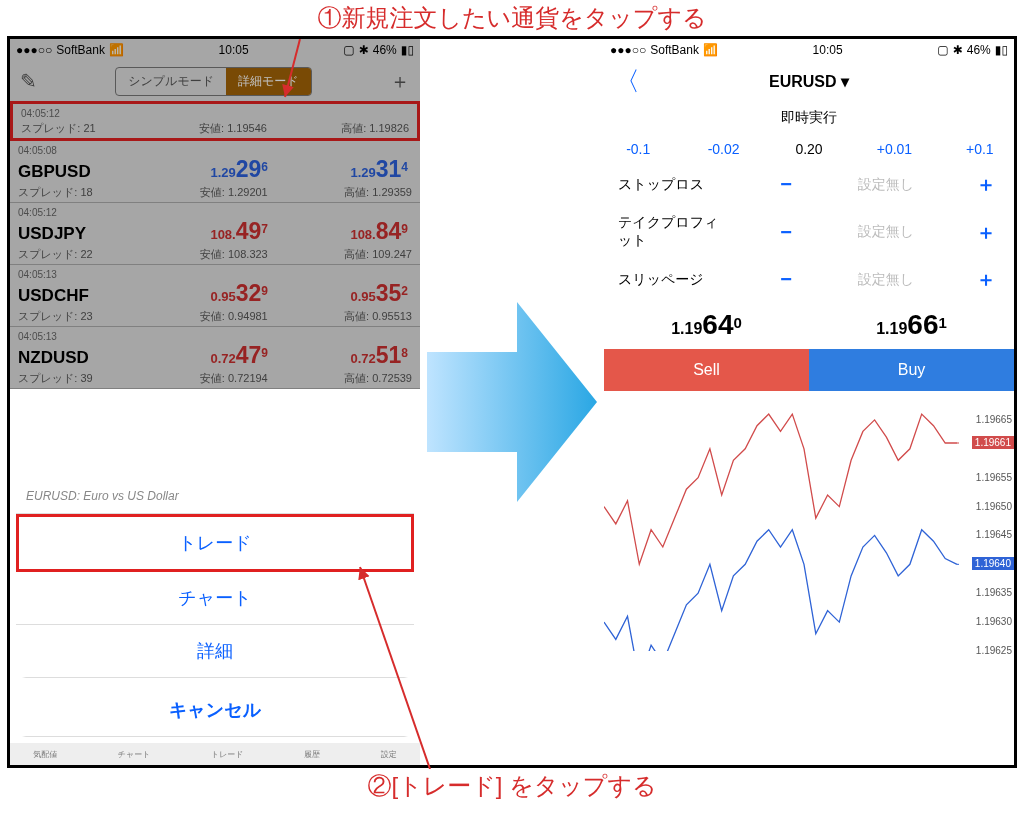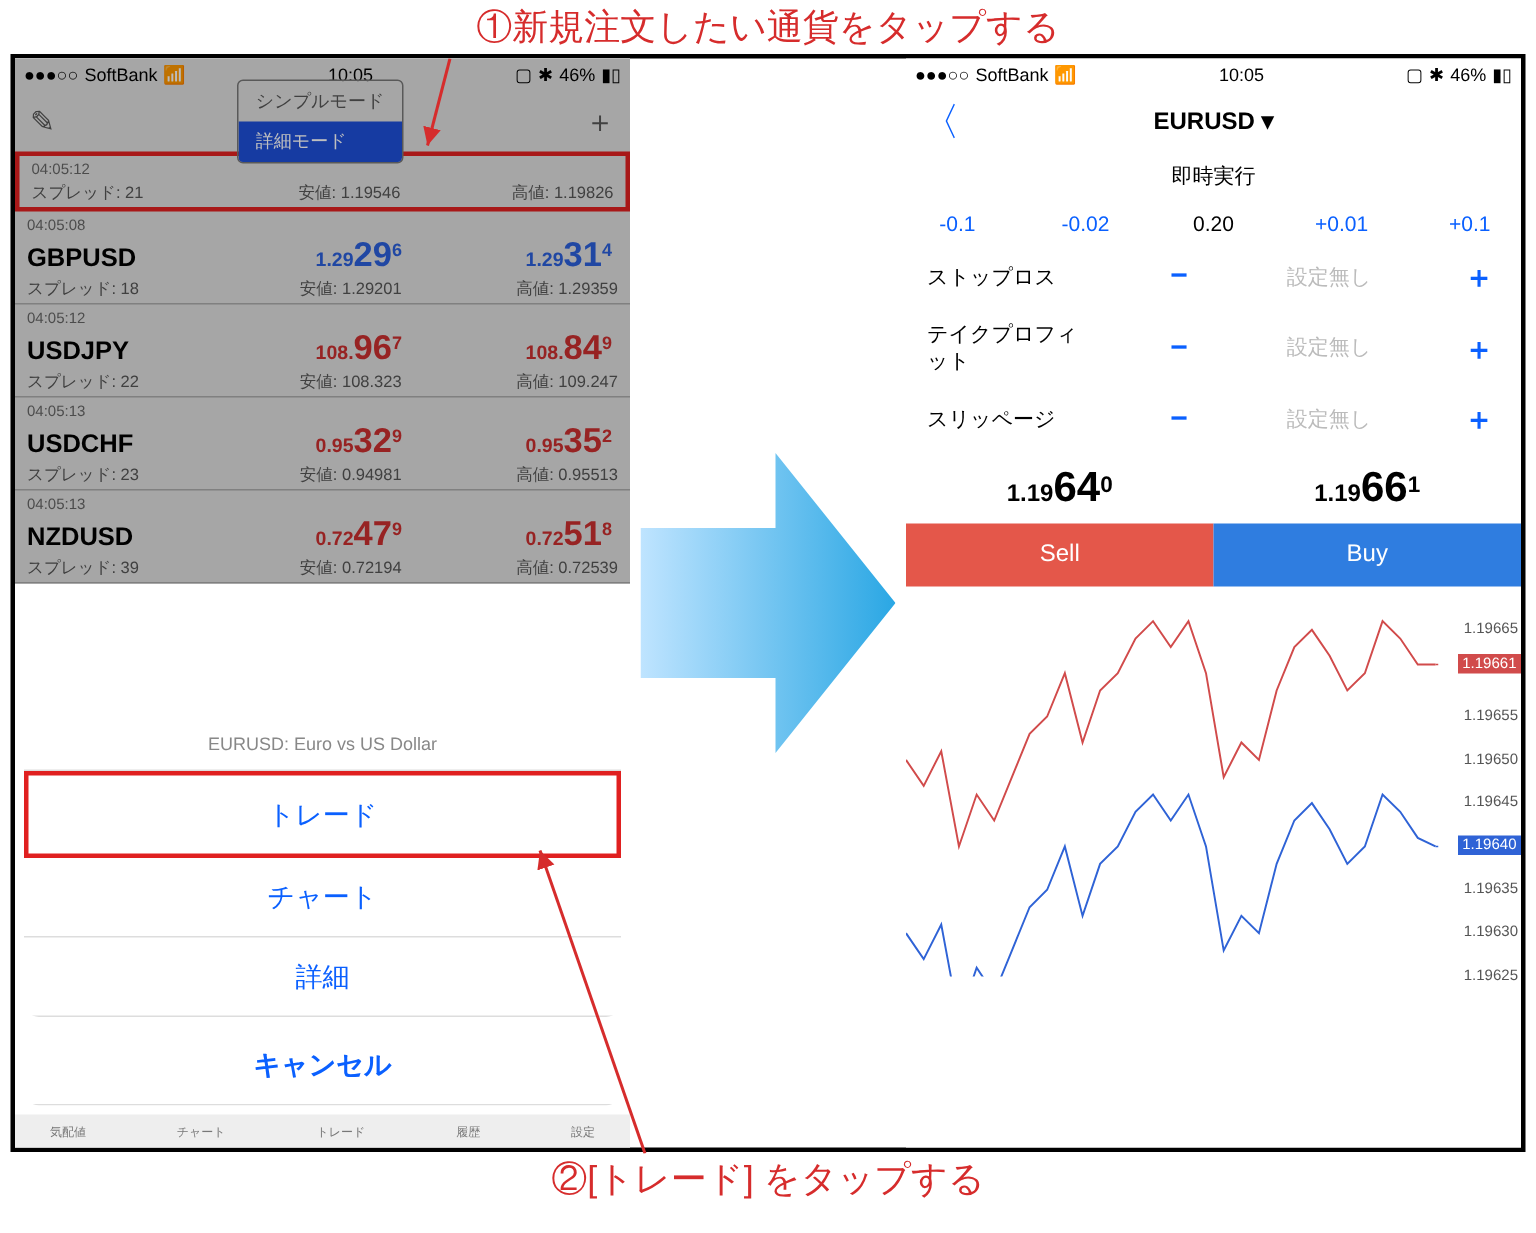--- a/index.html
+++ b/index.html
@@ -7,42 +7,42 @@
   .annotation-top, .annotation-bottom { text-align: center; color: #d62c2c; font-size: 24px; font-weight: 500; padding: 2px 0; }
   .frame { border: 3px solid #000; width: 1010px; height: 732px; margin: 0 auto; display: flex; position: relative; }
   .phone { width: 410px; height: 100%; position: relative; overflow: hidden; background: #fff; }
   .arrow-col { flex: 1; display: flex; align-items: center; justify-content: center; }
   .arrow-col svg { width: 170px; height: 200px; }
   .status-bar { height: 22px; display: flex; align-items: center; justify-content: space-between; font-size: 12px; padding: 0 6px; }
   .status-bar .left, .status-bar .right { display: flex; align-items: center; gap: 4px; }
   .dimmed { filter: brightness(0.75); background: #ddd; }
   
   .navbar-l { height: 40px; display: flex; align-items: center; justify-content: space-between; padding: 0 10px; }
-  .seg { display: flex; border: 1px solid #777; border-radius: 4px; overflow: hidden; flex-direction: column; }
+  .seg { display: flex; border: 1px solid #777; border-radius: 4px; overflow: hidden; }
   .seg div { font-size: 12px; padding: 5px 12px; color: #555; }
-  .seg .active { background: #1d4ed8; color: #fff; }
+  .seg .active { background: #a16207; color: #fff; }
   .nav-icon { color: #555; font-size: 20px; }
   
   .quote-row { border-bottom: 1px solid #aaa; padding: 4px 8px 2px; }
   .quote-row .ts { font-size: 10px; color: #666; }
   .quote-top { display: flex; align-items: baseline; }
   .quote-top .sym { font-weight: bold; font-size: 17px; width: 110px; }
   .quote-top .bid, .quote-top .ask { width: 140px; text-align: right; font-weight: bold; }
   .price-big { font-size: 23px; }
   .price-sm { font-size: 13px; }
   .price-pip { font-size: 12px; vertical-align: super; }
   .quote-bot { display: flex; font-size: 11px; color: #555; margin-top: 2px; gap: 10px; }
   .quote-bot .spr { width: 110px; }
   .quote-bot .low, .quote-bot .high { width: 140px; text-align: right; }
   .blue-p { color: #2b5fd9; }
   .red-p { color: #c92f2f; }
   .highlight-box { border: 3px solid #e02020; }
   .sheet { position: absolute; bottom: 22px; left: 6px; right: 6px; }
   .sheet-group { background: #fff; border-radius: 10px; overflow: hidden; margin-bottom: 6px; }
-  .sheet-title { text-align: center; color: #888; font-size: 12px; padding: 10px; border-bottom: 1px solid #ddd; }
+  .sheet-title { color: #888; font-size: 12px; padding: 10px; border-bottom: 1px solid #ddd; font-style: italic; }
   .sheet-btn { text-align: center; color: #0a60ff; font-size: 18px; padding: 14px; border-bottom: 1px solid #ddd; }
   .sheet-btn.cancel { font-weight: 600; }
   .sheet-btn.hl { border: 3px solid #e02020; }
   .tabbar { position: absolute; bottom: 0; left: 0; right: 0; height: 22px; display: flex; justify-content: space-around; font-size: 8px; color: #777; align-items: center; background: #eee; gap: 14px; }
   
   .navbar-r { height: 40px; display: flex; align-items: center; justify-content: center; position: relative; }
   .back-chev { position: absolute; left: 10px; color: #0a60ff; font-size: 26px; font-weight: 300; }
   .navbar-r .title { font-weight: bold; font-size: 16px; }
   .exec-mode { text-align: center; font-size: 14px; padding: 8px; }
   .steppers { display: flex; justify-content: space-around; padding: 6px 4px; font-size: 14px; gap: 25px; }
@@ -120,21 +120,21 @@
             <div class="quote-bot">
               <div class="spr">スプレッド: 18</div>
               <div class="low">安値: 1.29201</div>
               <div class="high">高値: 1.29359</div>
             </div>
           </div>
           <div class="quote-row">
             <div class="ts">04:05:12</div>
             <div class="quote-top">
               <div class="sym">USDJPY</div>
-              <div class="bid red-p"><span class="price-sm">108.</span><span class="price-big">96</span><span class="price-pip">7</span></div>
+              <div class="bid red-p"><span class="price-sm">108.</span><span class="price-big">49</span><span class="price-pip">7</span></div>
               <div class="ask red-p"><span class="price-sm">108.</span><span class="price-big">84</span><span class="price-pip">9</span></div>
             </div>
             <div class="quote-bot">
               <div class="spr">スプレッド: 22</div>
               <div class="low">安値: 108.323</div>
               <div class="high">高値: 109.247</div>
             </div>
           </div>
           <div class="quote-row">
             <div class="ts">04:05:13</div>

